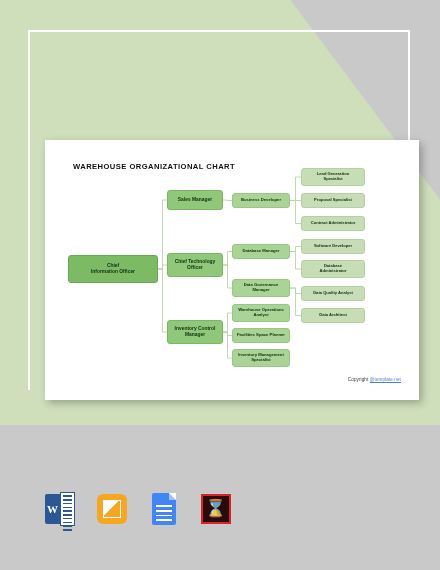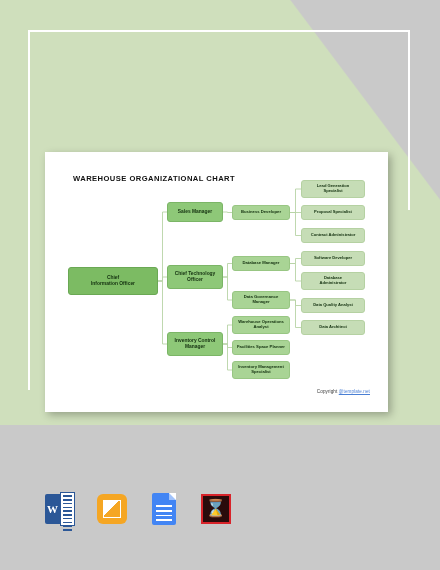--- a/index.html
+++ b/index.html
@@ -18,21 +18,21 @@
   }
   #inner-frame{
     position:absolute;left:28px;top:30px;width:382px;height:122px;
     border:2px solid #ffffff;border-bottom:none;box-sizing:border-box;
   }
   #frame-left{position:absolute;left:28px;top:30px;width:2px;height:360px;background:#ffffff;}
   #frame-right{position:absolute;left:408px;top:30px;width:2px;height:180px;background:#ffffff;}
 
   
   #sheet{
-    position:absolute;left:45px;top:152px;width:343px;height:260px;
+    position:absolute;left:45px;top:140px;width:374px;height:260px;
     background:#ffffff;
     box-shadow:3px 3px 8px rgba(0,0,0,.28);
   }
   #sheet-title{
     position:absolute;left:28px;top:22px;
     font-size:7.6px;font-weight:bold;letter-spacing:.45px;color:#111;
     white-space:nowrap;
   }
   #copyright{
     position:absolute;right:18px;bottom:18px;

